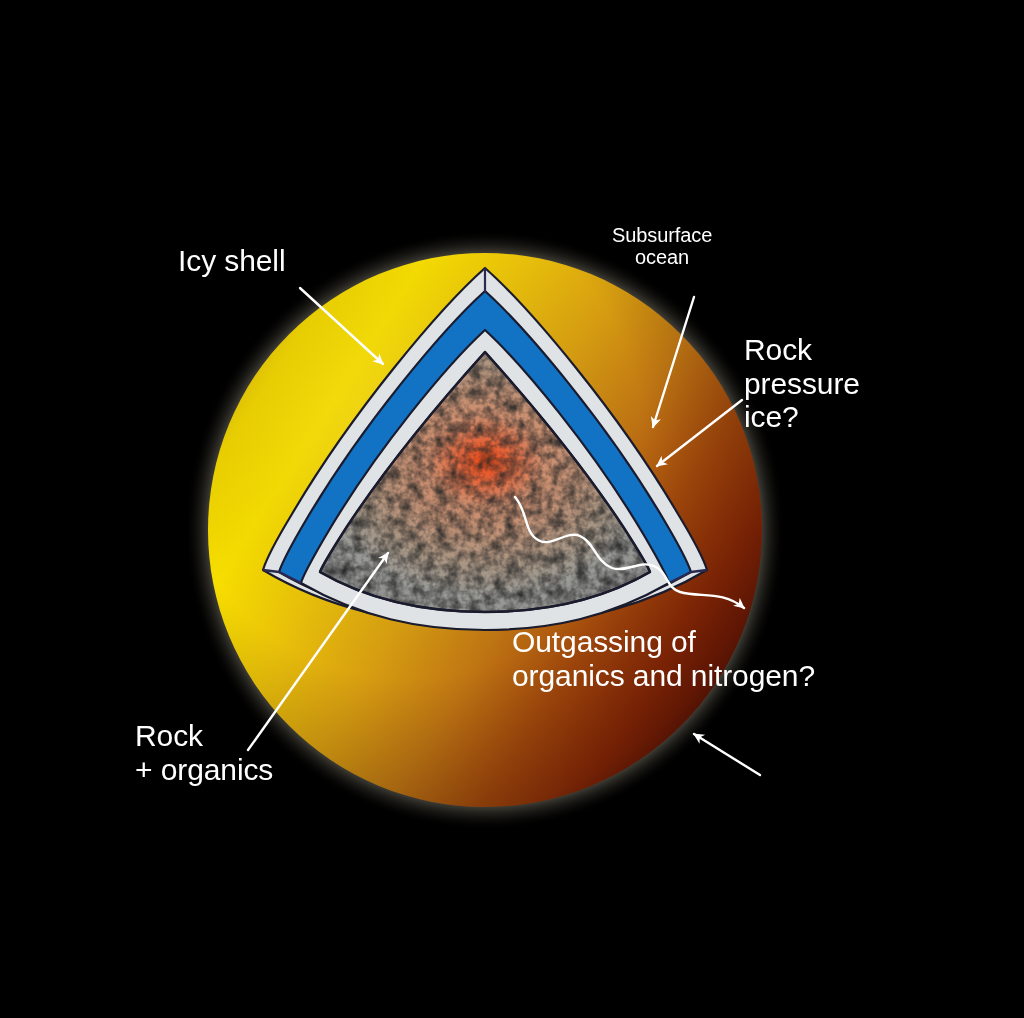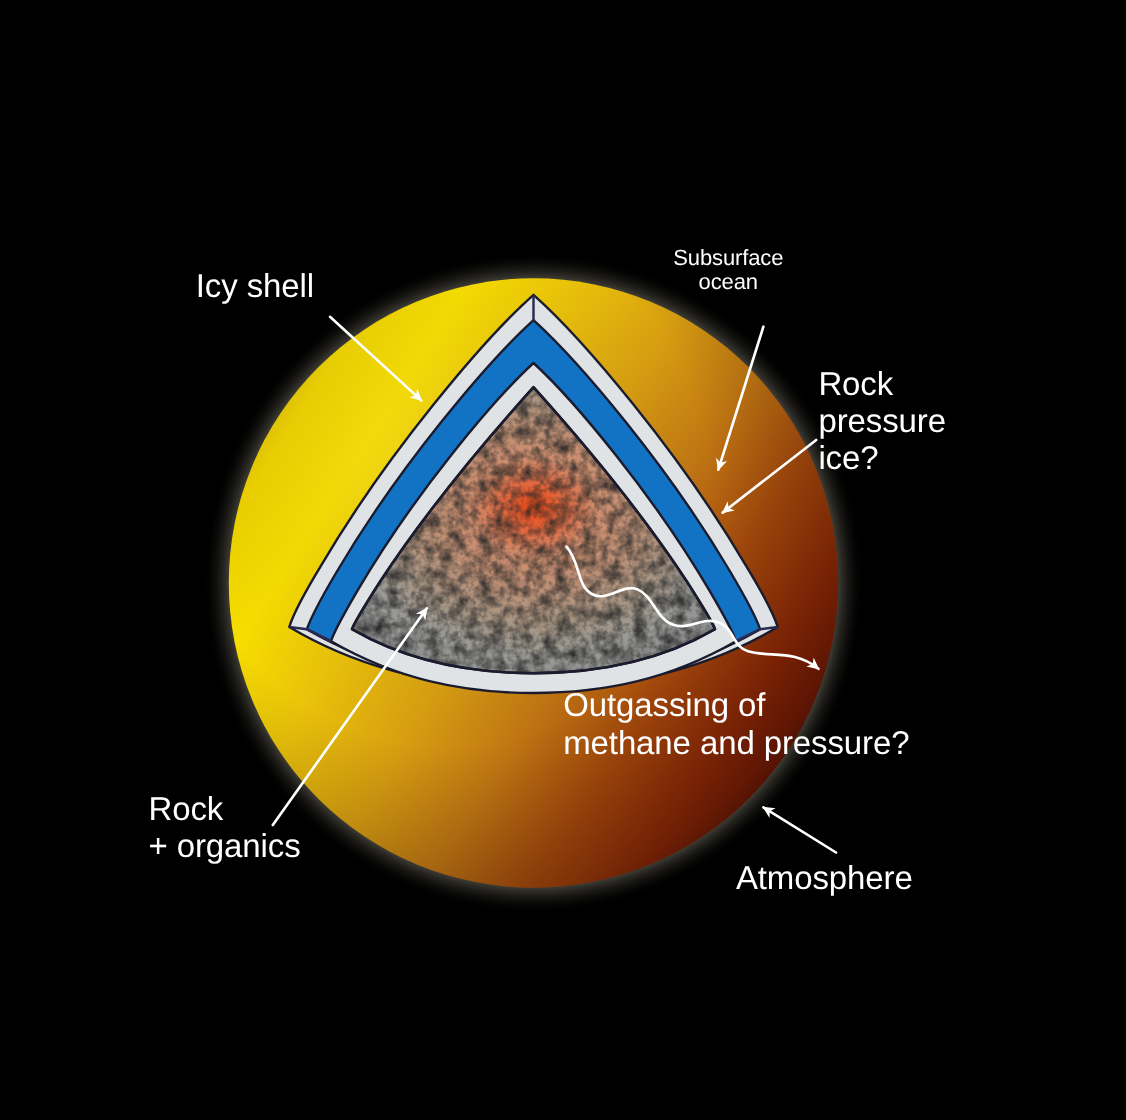--- a/index.html
+++ b/index.html
@@ -216,20 +216,19 @@
   <div class="lbl" id="label-icy-shell">Icy shell</div>
 
   <div class="lbl" id="label-subsurface">Subsurface
 ocean</div>
 
   <div class="lbl" id="label-high-pressure">Rock
 pressure
 ice?</div>
 
   <div class="lbl" id="label-outgassing">Outgassing of
-methane and pressure?</div>
+organics and nitrogen?</div>
 
   <div class="lbl" id="label-rock-organics">Rock
 + organics</div>
 
-  <div class="lbl" id="label-atmosphere">Atmosphere</div>
 
 </div>
 
 </body></html>

